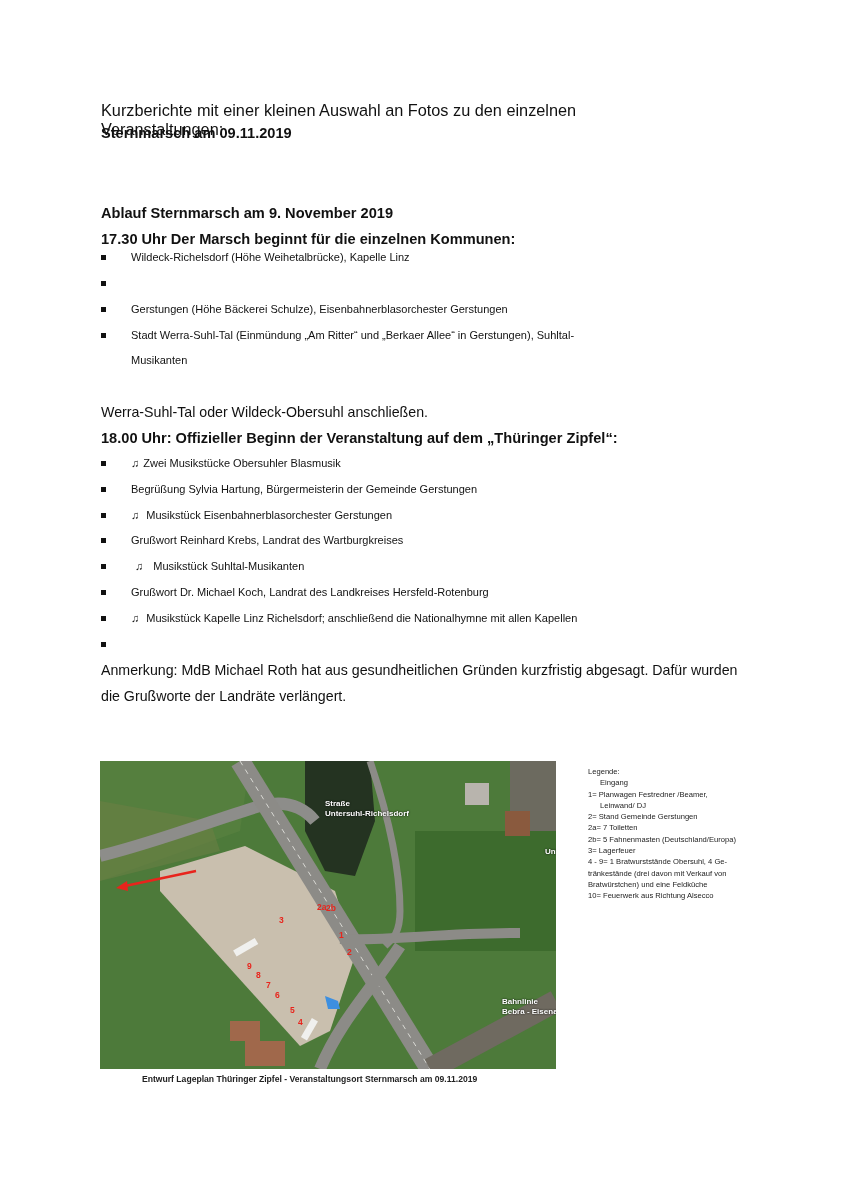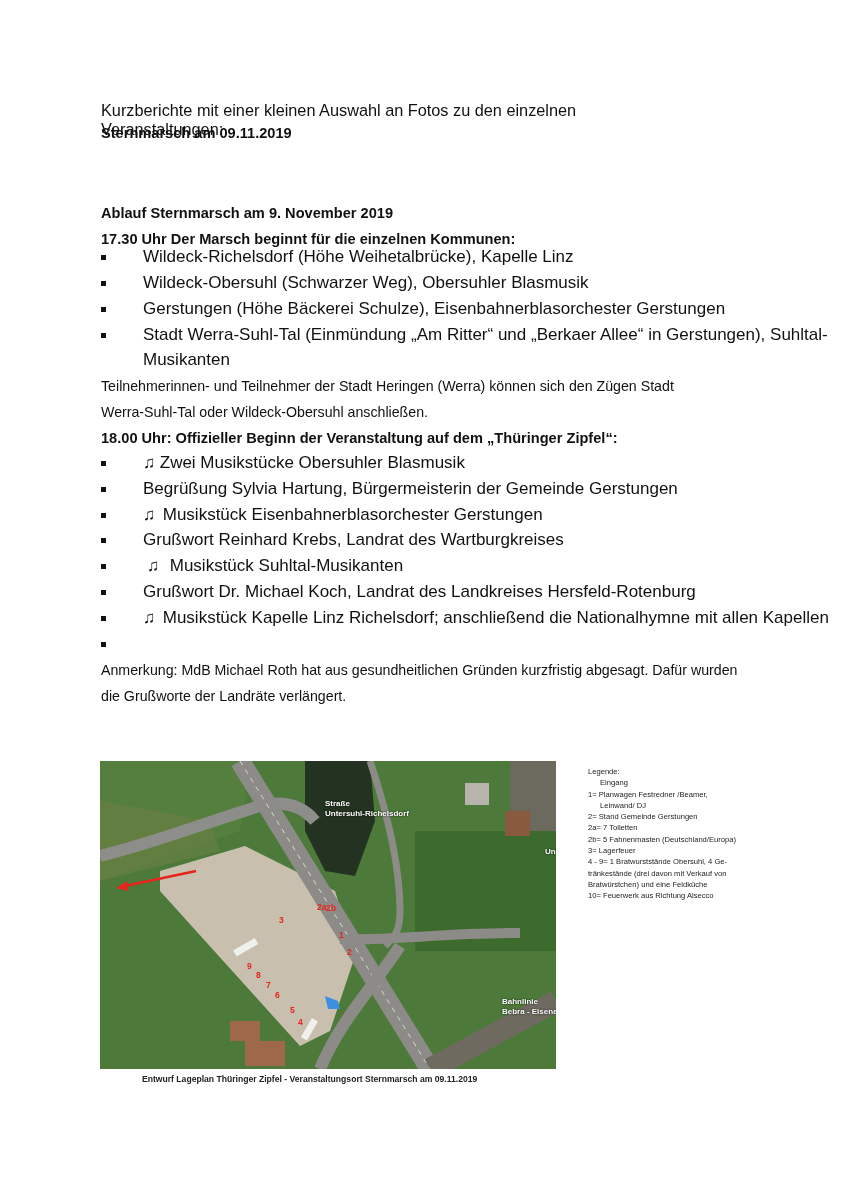--- a/index.html
+++ b/index.html
@@ -5,21 +5,21 @@
     html, body { margin: 0; padding: 0; background: #ffffff; }
     body { width: 849px; height: 1200px; position: relative; overflow: hidden;
            font-family: "Liberation Sans", sans-serif; color: #111; }
     .page { position: absolute; left: 0; top: 0; width: 849px; height: 1200px; }
     .h-title { position: absolute; left: 101px; top: 101px; width: 600px;
                font-weight: normal; font-size: 16.3px; line-height: 19px; }
     .h-sub { position: absolute; left: 101px; top: 124px; font-weight: bold; font-size: 14.6px; line-height: 18px; }
     .sec-title { position: absolute; left: 101px; font-weight: bold; font-size: 14.6px; line-height: 18px; }
     .line { position: absolute; left: 101px; font-size: 14.2px; line-height: 18px; white-space: nowrap; }
     .bullet { position: absolute; left: 101px; width: 5px; height: 5px; background: #111; }
-    .item { position: absolute; left: 131px; font-size: 17px; line-height: 18px; white-space: nowrap; margin-left: 12px; }
+    .item { position: absolute; left: 131px; font-size: 11px; line-height: 18px; white-space: nowrap; }
     .note { margin-right: 4px; }
     .bold { font-weight: normal; }
 
     
     .map { position: absolute; left: 100px; top: 761px; width: 456px; height: 308px; overflow: hidden; background: #4f7d3c; }
     .map svg { position: absolute; left: 0; top: 0; }
     .map-label { position: absolute; color: #fff; font-size: 8px; font-weight: bold; line-height: 10px;
                  text-shadow: 0 0 2px #000; white-space: nowrap; margin-left: 36px; }
     .num { position: absolute; color: #e8241c; font-size: 8.5px; font-weight: bold; line-height: 9px; }
     .legend { position: absolute; left: 560px; top: 766px; width: 190px; font-size: 7.6px; line-height: 11.3px; color: #222; }
@@ -34,28 +34,26 @@
 
   <div class="h-title">Kurzberichte mit einer kleinen Auswahl an Fotos zu den einzelnen Veranstaltungen:</div>
   <div class="h-sub">Sternmarsch am 09.11.2019</div>
 
   <div class="sec-title" style="top:204px">Ablauf Sternmarsch am 9. November 2019</div>
   <div class="sec-title" style="top:230px">17.30 Uhr Der Marsch beginnt für die einzelnen Kommunen:</div>
 
   <div class="bullet" style="top:255px"></div>
   <div class="item" style="top:248px">Wildeck-Richelsdorf (Höhe Weihetalbrücke), Kapelle Linz</div>
   <div class="bullet" style="top:281px"></div>
-  <div class="item" style="top:274px">Wildeck-Obersuhl (Schwarzer Weg), Obersuhler Blasmusik</div>
   <div class="bullet" style="top:307px"></div>
   <div class="item" style="top:300px">Gerstungen (Höhe Bäckerei Schulze), Eisenbahnerblasorchester Gerstungen</div>
   <div class="bullet" style="top:333px"></div>
   <div class="item" style="top:326px">Stadt Werra-Suhl-Tal (Einmündung „Am Ritter“ und „Berkaer Allee“ in Gerstungen), Suhltal-</div>
   <div class="item" style="top:351px">Musikanten</div>
 
-  <div class="line" style="top:377px">Teilnehmerinnen- und Teilnehmer der Stadt Heringen (Werra) können sich den Zügen Stadt</div>
   <div class="line" style="top:403px">Werra-Suhl-Tal oder Wildeck-Obersuhl anschließen.</div>
 
   <div class="sec-title" style="top:429px">18.00 Uhr: Offizieller Beginn der Veranstaltung auf dem „Thüringer Zipfel“:</div>
 
   <div class="bullet" style="top:461px"></div>
   <div class="item" style="top:454px"><span class="note">♫</span><span>Zwei Musikstücke Obersuhler Blasmusik</span></div>
 
   <div class="bullet" style="top:487px"></div>
   <div class="item" style="top:480px">Begrüßung Sylvia Hartung, Bürgermeisterin der Gemeinde Gerstungen</div>
 

